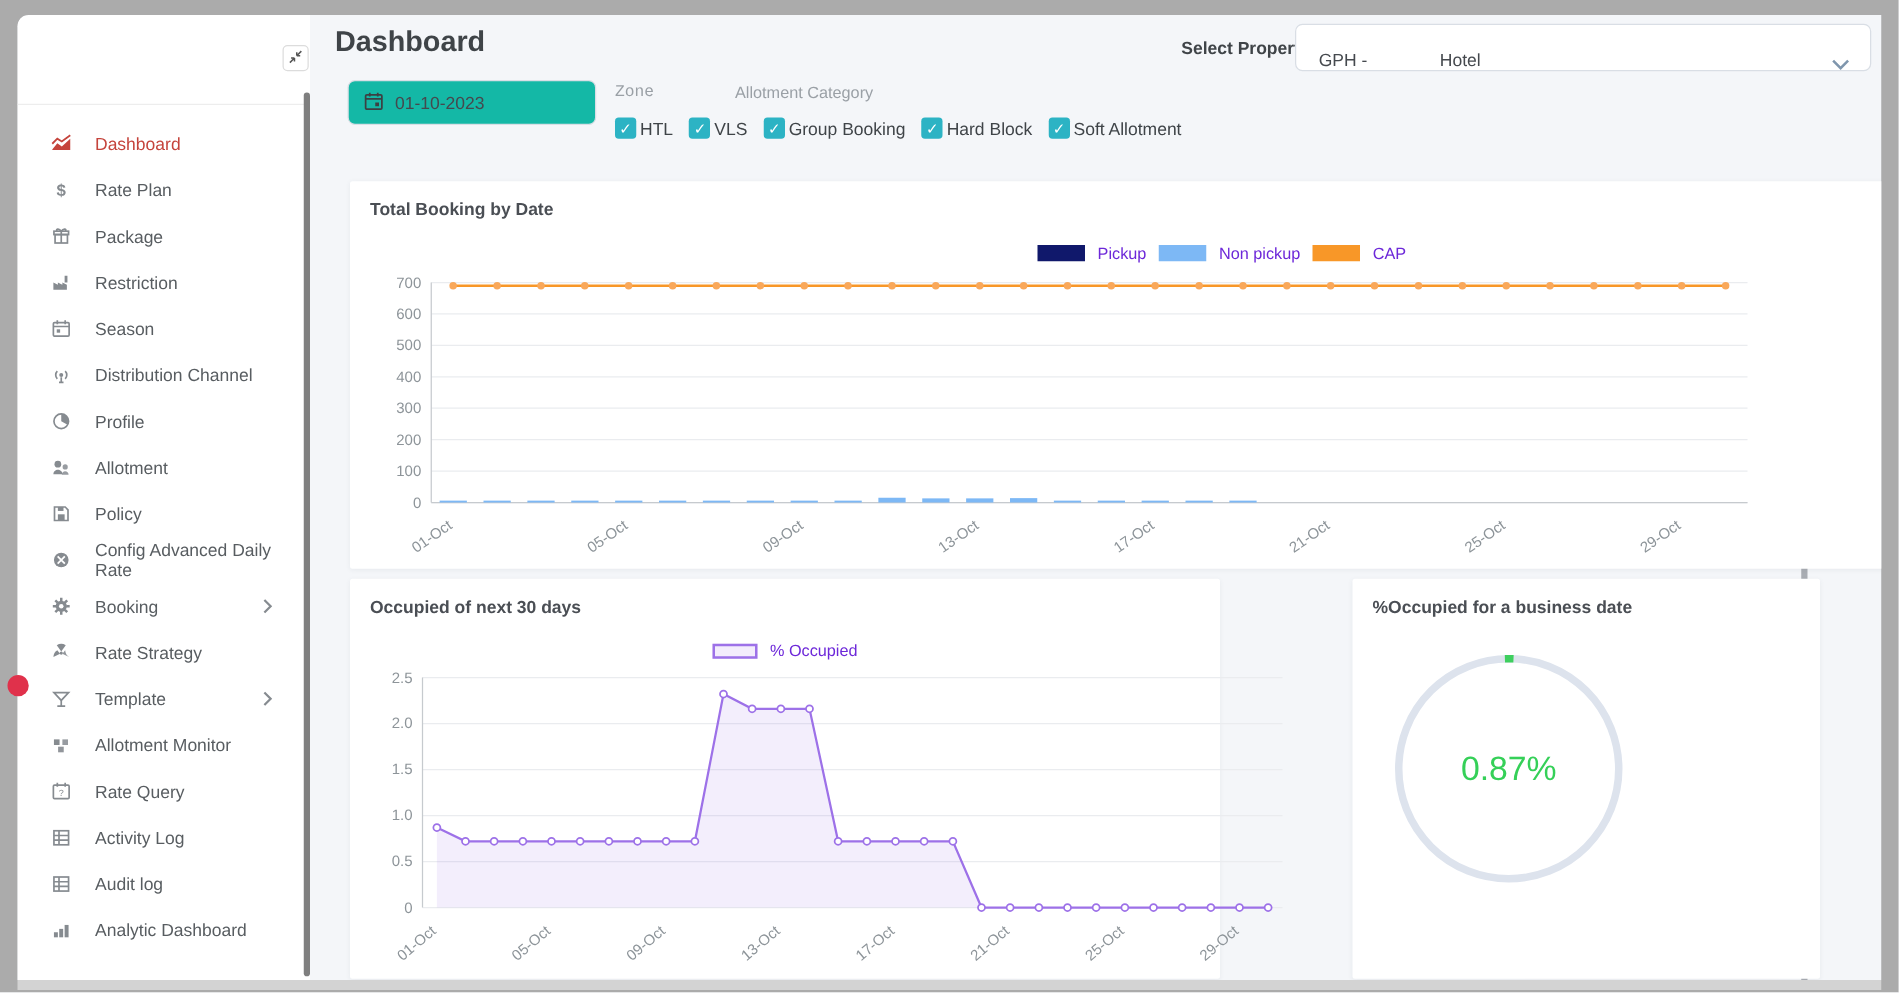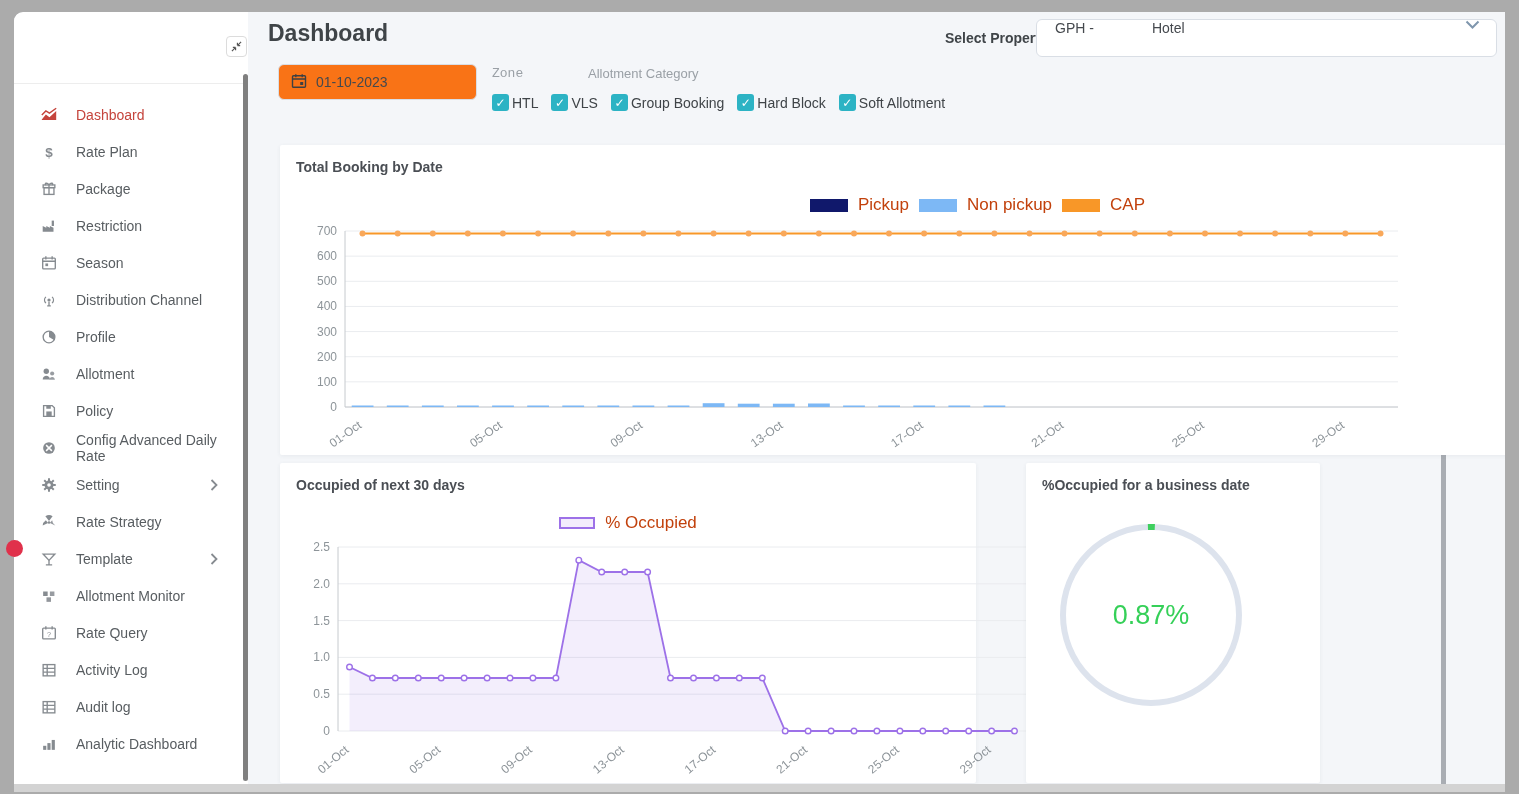--- a/index.html
+++ b/index.html
@@ -27,44 +27,44 @@
   .sitem .chev { margin-left:auto; margin-right:30px; display:flex; }
   .side-scrollbar { position:absolute; left:229px; top:62px; bottom:3px; width:5px;
     background:#7f7f7f; border-radius:3px; z-index:5; }
 
   
   .main-scrollbar { position:absolute; left:1427px; top:203px; bottom:0; width:5px;
     background:#a9adb3; z-index:0; }
   .page-title { position:absolute; left:254px; top:8px; font-size:23px; font-weight:700; color:#3f4448; }
   .prop-label { position:absolute; left:931px; top:18px; font-size:14px; font-weight:700; color:#3f4448; }
   .prop-select { position:absolute; left:1022px; top:7px; width:461px; height:38px; background:#fff;
-    border:1px solid #d9dee5; border-radius:6px; display:flex; align-items:flex-start;
+    border:1px solid #d9dee5; border-radius:6px; display:flex; align-items:flex-end;
     padding:0 16px 0 18px; font-size:14px; color:#45494e; cursor:pointer; }
   .prop-select .pname { margin-left:58px; }
   .prop-select .chev { margin-left:auto; display:flex; }
 
-  .date-box { position:absolute; left:264px; top:52px; width:199px; height:36px; background:#f97316;
+  .date-box { position:absolute; left:264px; top:52px; width:199px; height:36px; background:#14b8a6;
     border:1px solid #d9dee5; border-radius:6px; display:flex; align-items:center; gap:9px;
     padding:0 12px; font-size:14px; color:#45494e; cursor:pointer; }
   .grp-label { position:absolute; top:54px; font-size:13px; color:#9aa0a6; }
   .zone-label { left:478px;font-family:Liberation Mono, monospace; } .cat-label { left:574px; }
   .cb-row { position:absolute; left:478px; top:82px; display:flex; align-items:center; gap:13px; }
   .cb-item { display:flex; align-items:center; gap:3px; font-size:14px; color:#3f4448; cursor:pointer; }
   .cb { width:17px; height:17px; background:#2cb3c4; border-radius:3px; color:#fff;
     display:flex; align-items:center; justify-content:center; font-size:12px; font-weight:700; }
 
   .card { position:absolute; background:#fff; border-radius:2px;
     box-shadow:0 1px 4px rgba(60,70,90,.07); z-index:1; }
   .card-booking  { left:266px;  top:133px; width:1395px; height:310px; }
   .card-occupied { left:266px;  top:451px; width:696px;  height:320px; }
-  .card-donut    { left:1012px; top:451px; width:294px;  height:320px; }
+  .card-donut    { left:1068px; top:451px; width:374px;  height:320px; }
   .card h3 { font-size:14px; font-weight:700; color:#4a4e54; padding:14px 16px 0 16px; }
 
   .legend { display:flex; justify-content:center; align-items:center; gap:10px; margin-top:20px; }
-  .legend .lbl { font-size:17px; color:#c2410c; }
+  .legend .lbl { font-size:13px; color:#6d28d9; }
   .sw { width:38px; height:13px; display:inline-block; }
   .sw-pickup { background:#10186b; } .sw-nonpickup { background:#7db8f5; } .sw-cap { background:#f89728; }
   .sw-occ { width:36px; height:12px; background:#f3ecfc; border:2px solid #9d71e8; }
 
   svg text.ax { font-size:12px; fill:#8d9499; font-family:"Liberation Sans","DejaVu Sans",sans-serif; }
   .chart-wrap { padding:4px 8px 0 10px; }
   .donut-wrap { display:flex; justify-content:flex-start; margin-top:6px; }
   .donut-value { font-size:27px; fill:#35d058; font-family:"Liberation Sans","DejaVu Sans",sans-serif; }
 
   .notif-dot { position:absolute; left:6px; top:540px; width:17px; height:17px;
@@ -192,21 +192,21 @@
         <div class="sitem">
           <span class="ic">
               <svg viewBox="0 0 20 20" fill="#868b90">
                 <circle cx="10" cy="10" r="5"></circle>
                 <g stroke="#868b90" stroke-width="2.2">
                   <path d="M10 2.5v3M10 14.5v3M2.5 10h3M14.5 10h3M4.7 4.7l2.1 2.1M13.2 13.2l2.1 2.1M15.3 4.7l-2.1 2.1M6.8 13.2l-2.1 2.1"></path>
                 </g>
                 <circle cx="10" cy="10" r="2" fill="#fff"></circle>
               </svg>
             </span>
-          <span>Setting</span>
+          <span>Booking</span>
           <span class="chev">
               <svg width="8" height="12" viewBox="0 0 8 12" fill="none" stroke="#868b90" stroke-width="1.8">
                 <path d="M1.5 1l5 5-5 5"></path>
               </svg>
             </span>
         </div>
 
         <div class="sitem">
           <span class="ic">
               <svg viewBox="0 0 20 20" fill="#868b90">

